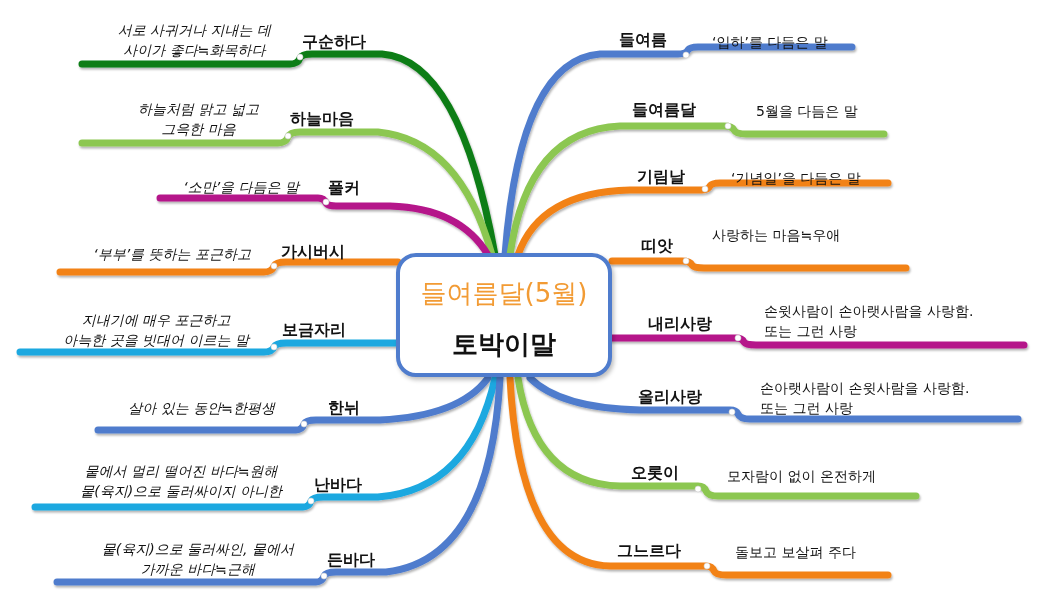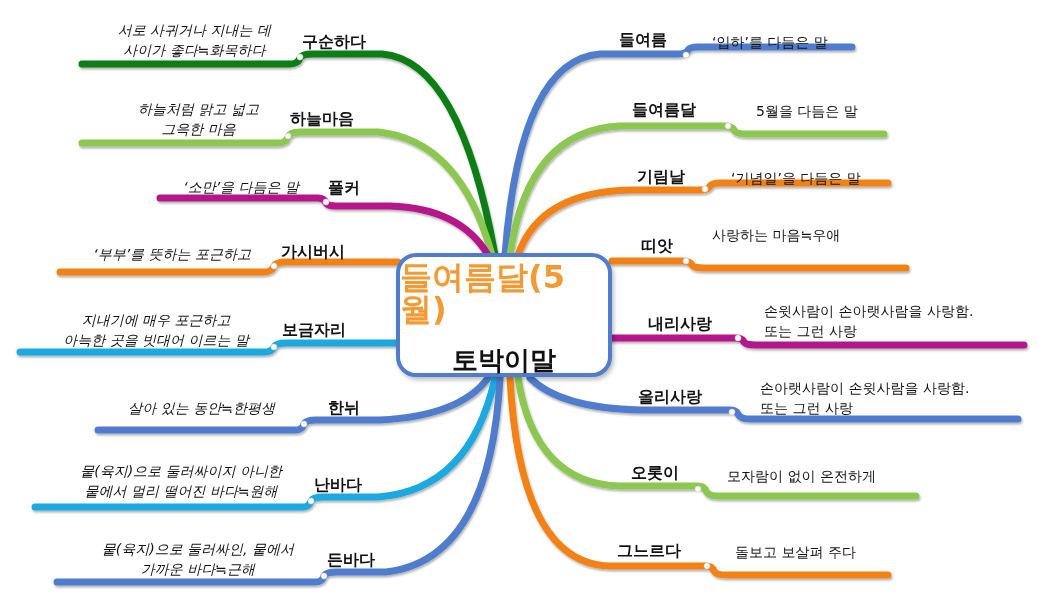--- a/index.html
+++ b/index.html
@@ -9,21 +9,21 @@
     svg.branches { position: absolute; left: 0; top: 0; }
     .word { position: absolute; font-weight: bold; font-size: 16px; line-height: 24px;
             white-space: nowrap; color: #111; letter-spacing: 0px; }
     .def { position: absolute; font-size: 14px; line-height: 20px; white-space: nowrap; color: #111; }
     .def.right-align { text-align: center; font-style: italic; }
     .def div { white-space: nowrap; }
     .center-box { position: absolute; left: 396px; top: 253px; width: 216px; height: 124px;
                   background: #fff; border: 4px solid #4f7ccd; border-radius: 20px;
                   box-sizing: border-box; box-shadow: 2px 3px 4px rgba(0,0,0,0.25);
                   display: flex; flex-direction: column; align-items: center; justify-content: center; }
-    .center-title { font-weight: bold; font-size: 32px; line-height: 32px; color: #f29b34; margin-top: 8px; }
+    .center-title { font-weight: normal; font-size: 26px; line-height: 32px; color: #f29b34; margin-top: 8px; }
     .center-sub { font-weight: bold; font-size: 26px; line-height: 34px; color: #111; margin-top: 18px; }
   </style>
 </head>
 <body>
 
 <div id="canvas">
 
   <svg class="branches" width="1047" height="599" viewBox="0 0 1047 599">
     <defs>
       <filter id="sh" x="-5%" y="-5%" width="110%" height="120%">
@@ -113,22 +113,22 @@
     <div>아늑한 곳을 빗대어 이르는 말</div>
   </div>
 
   <div class="word" style="left:328px; top:396px;">한뉘</div>
   <div class="def right-align" style="right:772px; top:398px;">
     <div>살아 있는 동안≒한평생</div>
   </div>
 
   <div class="word" style="left:314px; top:473px;">난바다</div>
   <div class="def right-align" style="right:765px; top:461px;">
+    <div>뭍에서 멀리 떨어진 바다≒원해</div>
     <div>뭍(육지)으로 둘러싸이지 아니한</div>
-    <div>뭍에서 멀리 떨어진 바다≒원해</div>
   </div>
 
   <div class="word" style="left:327px; top:548px;">든바다</div>
   <div class="def right-align" style="right:753px; top:539px;">
     <div>뭍(육지)으로 둘러싸인, 뭍에서</div>
     <div>가까운 바다≒근해</div>
   </div>
 
   <div class="center-box">
     <div class="center-title">들여름달(5월)</div>

